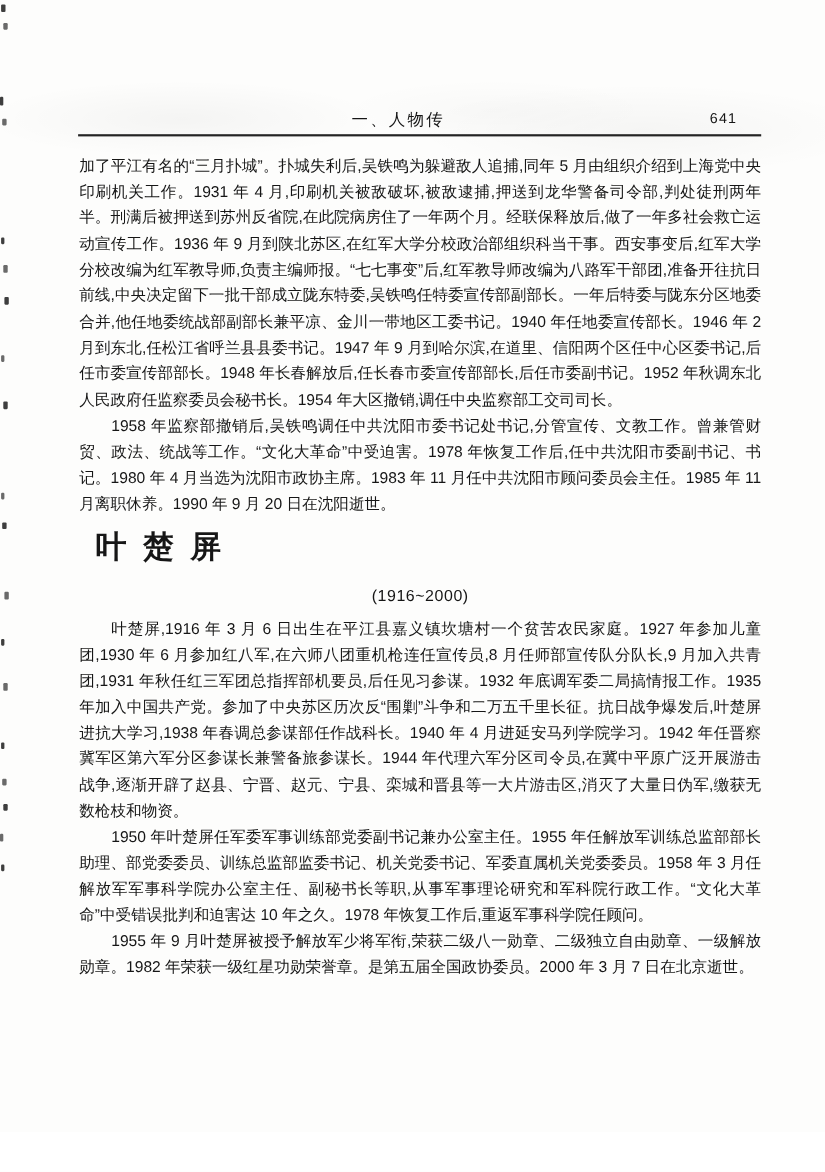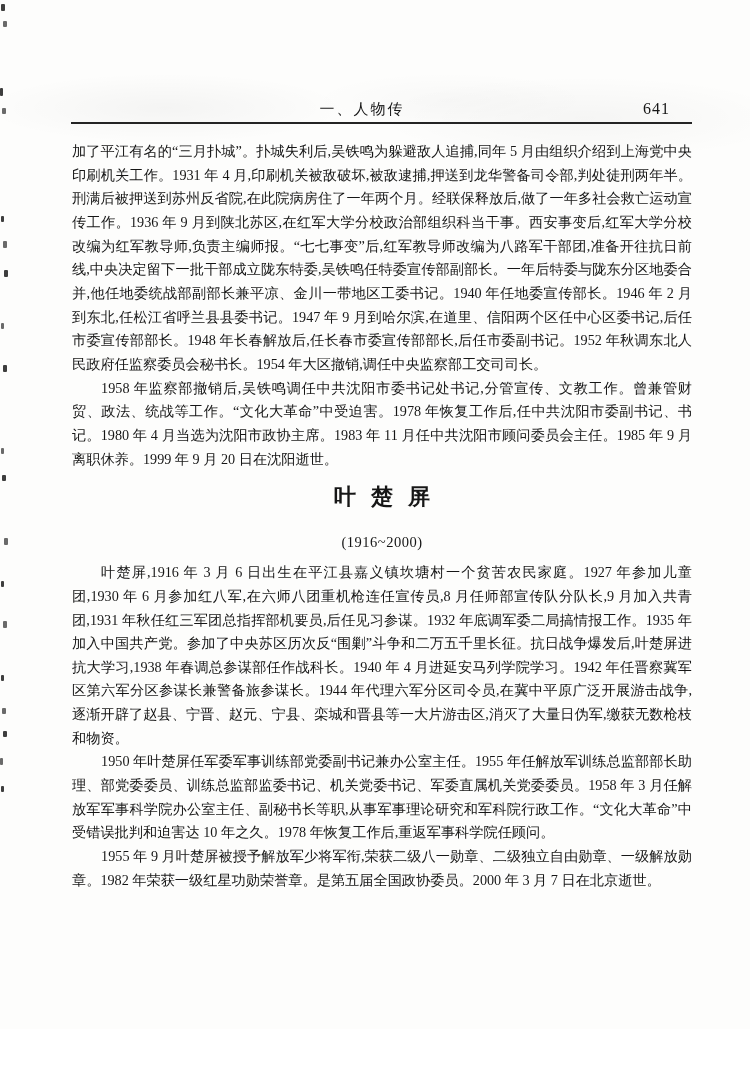--- a/index.html
+++ b/index.html
@@ -6,21 +6,21 @@
     margin: 0;
     padding: 0;
     background: #ffffff;
   }
   .page {
     position: relative;
     width: 750px;
     height: 1029px;
     overflow: hidden;
     color: #161616;
-    font-family: Liberation Serif, serif;
+    font-family: Liberation Sans, sans-serif;
     background:
       radial-gradient(260px 50px at 22% 108px, rgba(0,0,0,0.035), transparent 70%),
       radial-gradient(300px 60px at 78% 118px, rgba(0,0,0,0.03), transparent 70%),
       radial-gradient(200px 40px at 60% 100px, rgba(0,0,0,0.02), transparent 70%),
       #fdfdfc;
   }
   
   .header {
     position: absolute;
     top: 100px;
@@ -34,21 +34,21 @@
     transform: translateX(-50%);
     top: 0;
     font-size: 15px;
     letter-spacing: 2px;
     white-space: nowrap;
   }
   .page-num {
     position: absolute;
     right: 22px;
     top: 0;
-    font-size: 16px;
+    font-size: 13px;
     letter-spacing: 1px;
   }
   .rule {
     position: absolute;
     top: 122px;
     left: 71px;
     width: 621px;
     height: 2.4px;
     background: #242424;
   }
@@ -60,22 +60,22 @@
     width: 620px;
     font-size: 14.2px;
     line-height: 23.65px;
     text-align: justify;
     text-justify: inter-character;
   }
   .content p { margin: 0; }
   .content p.ind { text-indent: 2.05em; }
   .bio-name {
     margin: 13px 0 3px 0;
-    text-align: center;
-    font-size: 22px;
+    text-align: left;
+    font-size: 28px;
     font-weight: bold;
     line-height: 26px;
     letter-spacing: 15px;
     text-indent: 15px;
   }
   .bio-years {
     text-align: center;
     font-size: 14.5px;
     line-height: 20px;
     letter-spacing: 0.5px;
@@ -120,21 +120,21 @@
   <div class="header">
     <span class="running-title">一、人物传</span>
     <span class="page-num">641</span>
   </div>
   <div class="rule"></div>
 
   <main class="content">
 
     <p>加了平江有名的“三月扑城”。扑城失利后,吴铁鸣为躲避敌人追捕,同年 5 月由组织介绍到上海党中央印刷机关工作。1931 年 4 月,印刷机关被敌破坏,被敌逮捕,押送到龙华警备司令部,判处徒刑两年半。刑满后被押送到苏州反省院,在此院病房住了一年两个月。经联保释放后,做了一年多社会救亡运动宣传工作。1936 年 9 月到陕北苏区,在红军大学分校政治部组织科当干事。西安事变后,红军大学分校改编为红军教导师,负责主编师报。“七七事变”后,红军教导师改编为八路军干部团,准备开往抗日前线,中央决定留下一批干部成立陇东特委,吴铁鸣任特委宣传部副部长。一年后特委与陇东分区地委合并,他任地委统战部副部长兼平凉、金川一带地区工委书记。1940 年任地委宣传部长。1946 年 2 月到东北,任松江省呼兰县县委书记。1947 年 9 月到哈尔滨,在道里、信阳两个区任中心区委书记,后任市委宣传部部长。1948 年长春解放后,任长春市委宣传部部长,后任市委副书记。1952 年秋调东北人民政府任监察委员会秘书长。1954 年大区撤销,调任中央监察部工交司司长。</p>
 
-    <p class="ind">1958 年监察部撤销后,吴铁鸣调任中共沈阳市委书记处书记,分管宣传、文教工作。曾兼管财贸、政法、统战等工作。“文化大革命”中受迫害。1978 年恢复工作后,任中共沈阳市委副书记、书记。1980 年 4 月当选为沈阳市政协主席。1983 年 11 月任中共沈阳市顾问委员会主任。1985 年 9 月离职休养。1999 年 9 月 20 日在沈阳逝世。</p>
+    <p class="ind">1958 年监察部撤销后,吴铁鸣调任中共沈阳市委书记处书记,分管宣传、文教工作。曾兼管财贸、政法、统战等工作。“文化大革命”中受迫害。1978 年恢复工作后,任中共沈阳市委副书记、书记。1980 年 4 月当选为沈阳市政协主席。1983 年 11 月任中共沈阳市顾问委员会主任。1985 年 11 月离职休养。1990 年 9 月 20 日在沈阳逝世。</p>
 
     <h2 class="bio-name">叶楚屏</h2>
 
     <div class="bio-years">(1916~2000)</div>
 
     <p class="ind">叶楚屏,1916 年 3 月 6 日出生在平江县嘉义镇坎塘村一个贫苦农民家庭。1927 年参加儿童团,1930 年 6 月参加红八军,在六师八团重机枪连任宣传员,8 月任师部宣传队分队长,9 月加入共青团,1931 年秋任红三军团总指挥部机要员,后任见习参谋。1932 年底调军委二局搞情报工作。1935 年加入中国共产党。参加了中央苏区历次反“围剿”斗争和二万五千里长征。抗日战争爆发后,叶楚屏进抗大学习,1938 年春调总参谋部任作战科长。1940 年 4 月进延安马列学院学习。1942 年任晋察冀军区第六军分区参谋长兼警备旅参谋长。1944 年代理六军分区司令员,在冀中平原广泛开展游击战争,逐渐开辟了赵县、宁晋、赵元、宁县、栾城和晋县等一大片游击区,消灭了大量日伪军,缴获无数枪枝和物资。</p>
 
 
     <p class="ind">1950 年叶楚屏任军委军事训练部党委副书记兼办公室主任。1955 年任解放军训练总监部部长助理、部党委委员、训练总监部监委书记、机关党委书记、军委直属机关党委委员。1958 年 3 月任解放军军事科学院办公室主任、副秘书长等职,从事军事理论研究和军科院行政工作。“文化大革命”中受错误批判和迫害达 10 年之久。1978 年恢复工作后,重返军事科学院任顾问。</p>
 

